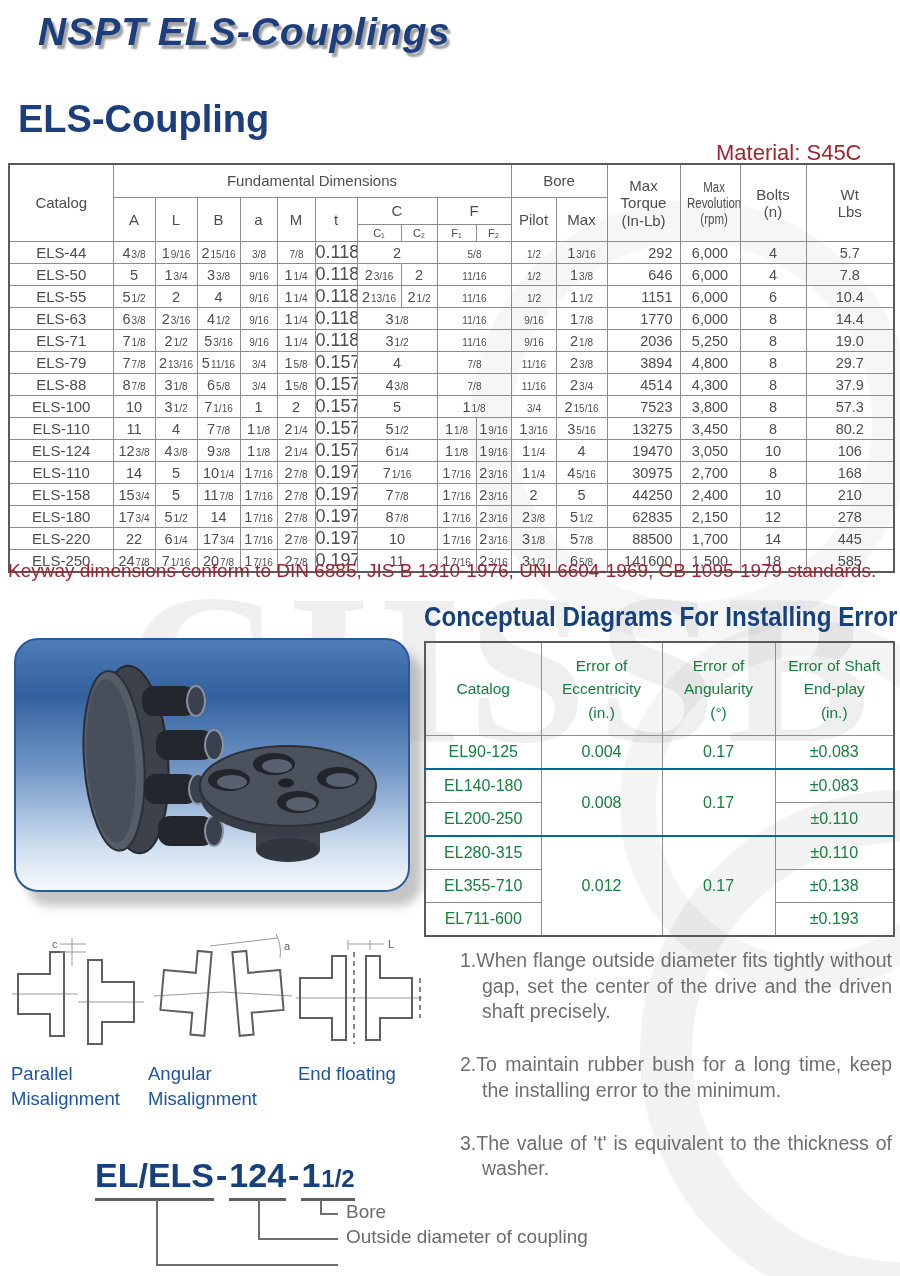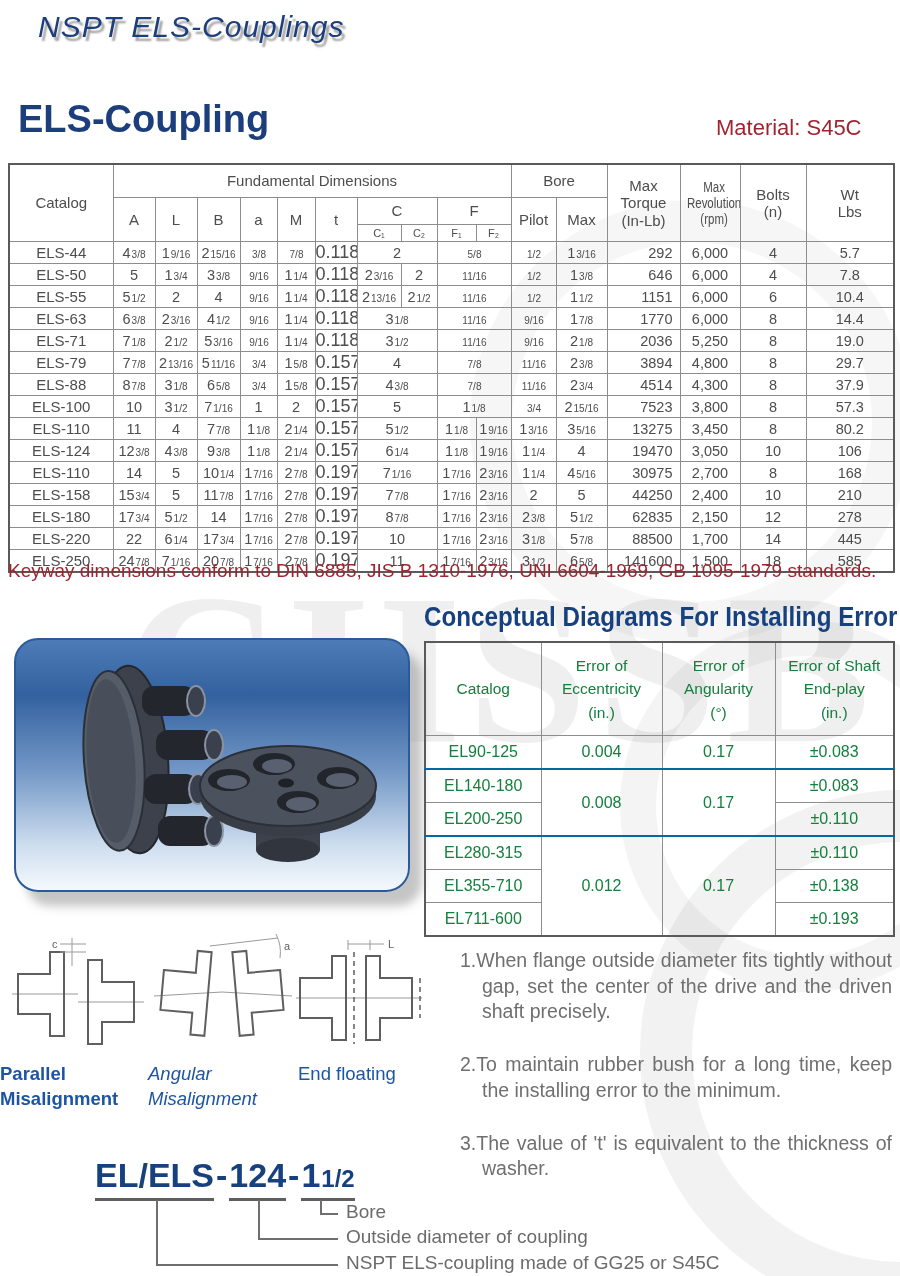--- a/index.html
+++ b/index.html
@@ -3,24 +3,24 @@
 <meta charset="utf-8">
 <style>
   html,body{margin:0;padding:0;}
   body{font-family:"Liberation Sans", sans-serif; background:#e8e8e8;}
   #page{position:relative;width:900px;height:1276px;background:#ffffff;overflow:hidden;margin:0 auto;}
   .wm-text{position:absolute;left:125px;top:545px;font-family:"Liberation Serif", serif;font-weight:bold;
     font-size:215px;letter-spacing:10px;color:rgba(125,125,125,0.12);z-index:0;pointer-events:none;}
   .wm-circle{position:absolute;border-radius:50%;z-index:0;pointer-events:none;}
   .content{position:absolute;inset:0;z-index:1;}
 
-  .page-title{position:absolute;left:38px;top:10px;font-size:30px;font-weight:400;font-style:italic;
+  .page-title{position:absolute;left:38px;top:10px;font-size:39px;font-weight:700;font-style:italic;
     color:#1d3e7c;letter-spacing:1px;text-shadow:3px 4px 2px rgba(130,130,130,0.75);white-space:nowrap;}
   .sub-title{position:absolute;left:18px;top:98px;font-size:38px;font-weight:800;color:#1d3e7c;white-space:nowrap;}
-  .material{position:absolute;left:716px;top:115px;font-size:22px;color:#9e2530;white-space:nowrap;}
+  .material{position:absolute;left:716px;top:140px;font-size:22px;color:#9e2530;white-space:nowrap;}
 
   table{border-collapse:collapse;table-layout:fixed;}
   .main-table{position:absolute;left:8px;top:163px;width:885px;border:2px solid #5a5a5a;}
   .main-table th,.main-table td{border:1px solid #8d8d8d;color:#4d4d4d;text-align:center;padding:0;overflow:hidden;}
   .main-table th{font-weight:normal;font-size:15px;line-height:1.15;}
   .main-table thead tr:nth-child(1) th{height:32px;}
   .main-table thead tr:nth-child(2) th{height:26px;}
   .main-table thead tr:nth-child(3) th{height:16px;font-size:11px;}
   .main-table tbody td{height:21px;font-size:14.5px;white-space:nowrap;}
   .main-table td.cat{font-size:15px;}
@@ -525,36 +525,35 @@
       <path d="M6,42 H38 V20 H52 V104 H38 V82 H6 Z"></path>
       <path d="M118,42 H86 V20 H72 V104 H86 V82 H118 Z"></path>
       <line class="dash" x1="60" y1="16" x2="60" y2="108"></line>
       <line class="dash" x1="126" y1="42" x2="126" y2="82"></line>
       <line class="thin" x1="54" y1="8" x2="90" y2="8"></line>
       <line class="thin" x1="54" y1="4" x2="54" y2="14"></line>
       <line class="thin" x1="76" y1="4" x2="76" y2="14"></line>
       <text x="94" y="12">L</text>
     </svg>
 
-    <div class="diag-label" style="left:0;top:1062px;font-weight:bold;">Parallel
+    <div class="diag-label" style="left:11px;top:1062px;">Parallel
 Misalignment</div>
-    <div class="diag-label" style="left:148px;top:1062px;font-style:italic;">Angular
+    <div class="diag-label" style="left:148px;top:1062px;">Angular
 Misalignment</div>
     <div class="diag-label" style="left:298px;top:1062px;">End floating</div>
 
     <div class="notes">
       <p class="note">1.When flange outside diameter fits tightly without gap, set the center of the drive and the driven shaft precisely.</p>
       <p class="note">2.To maintain rubber bush for a long time, keep the installing error to the minimum.</p>
       <p class="note">3.The value of 't' is equivalent to the thickness of washer.</p>
     </div>
 
     <div class="code-line">
       <span class="code-seg" id="seg0">EL/ELS</span><span class="code-sep">-</span><span class="code-seg" id="seg1">124</span><span class="code-sep">-</span><span class="code-seg" id="seg2">1<span class="fr">1/2</span></span>
     </div>
     <div class="callout-line" style="left:320px;top:1200px;width:16px;height:13px;"></div>
     <div class="callout-line" style="left:258px;top:1200px;width:78px;height:38px;"></div>
     <div class="callout-line" style="left:156px;top:1200px;width:180px;height:64px;"></div>
     <div class="callout-label" style="left:346px;top:1201px;">Bore</div>
     <div class="callout-label" style="left:346px;top:1226px;">Outside diameter of coupling</div>
-    <div class="callout-label" style="left:346px;top:1252px;">NSPT ELS-coupling made of GG25 or S45C</div>
 
   </div>
 </div>
 
 </body></html>

